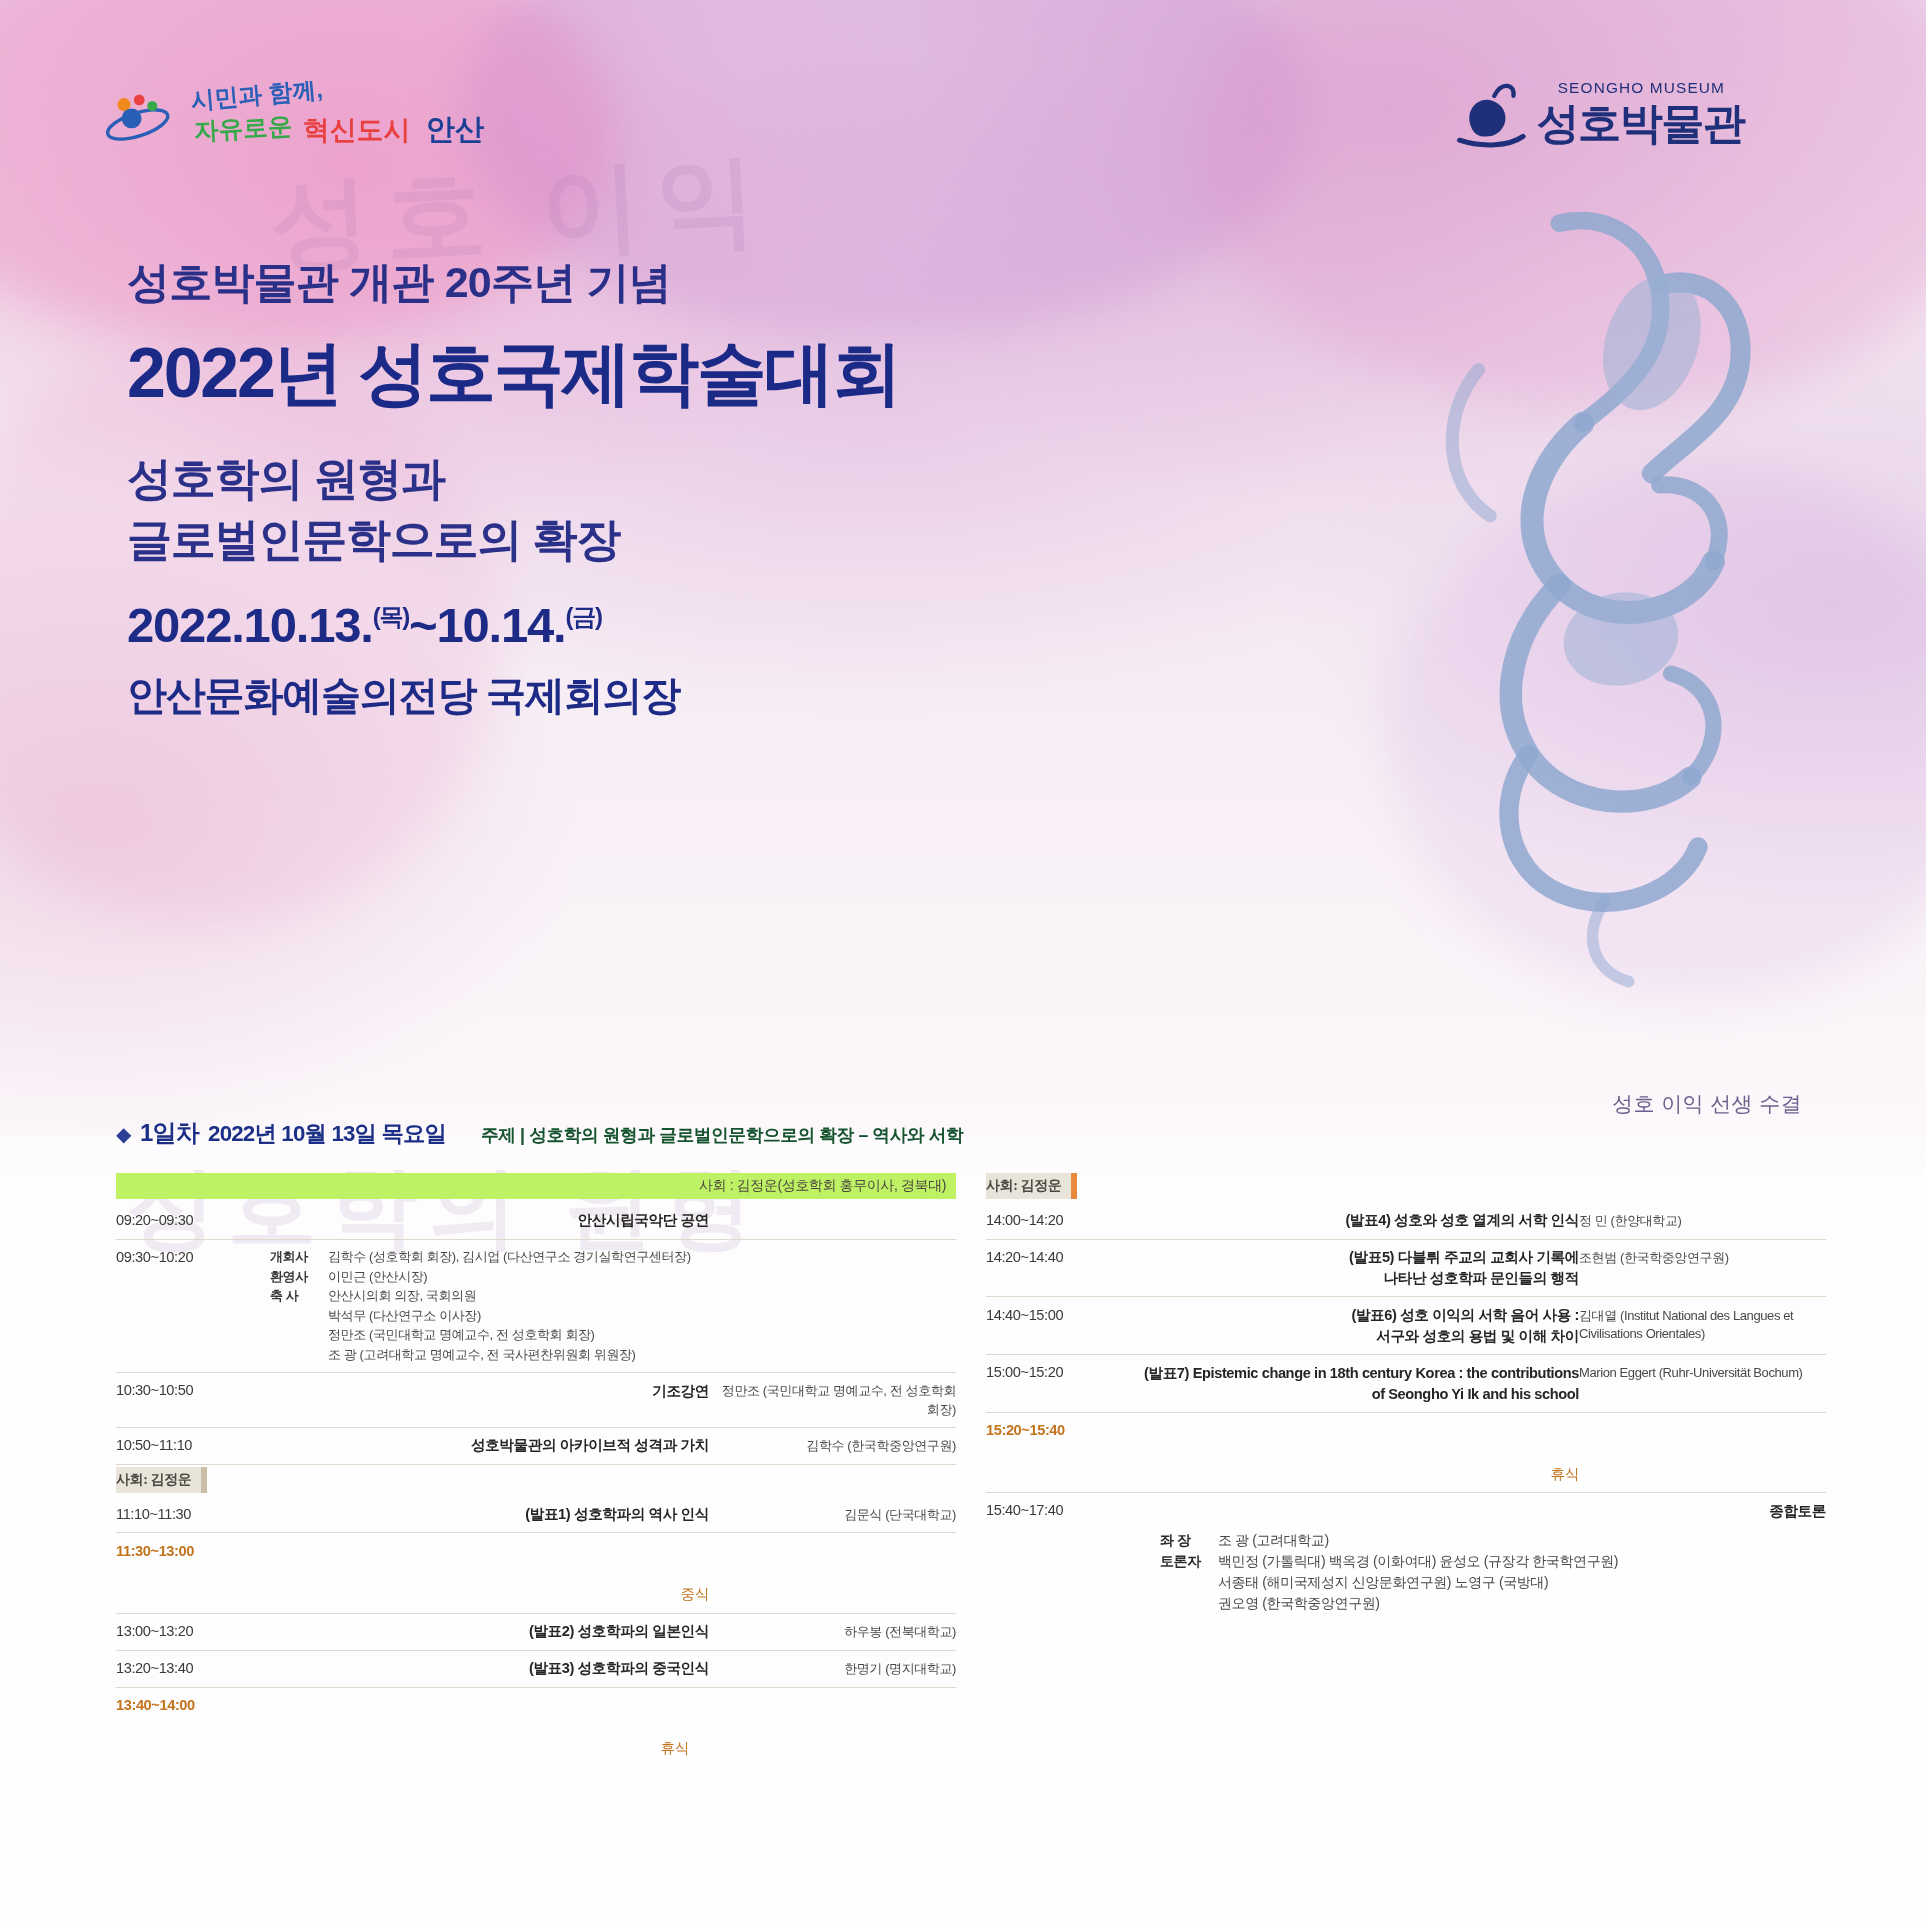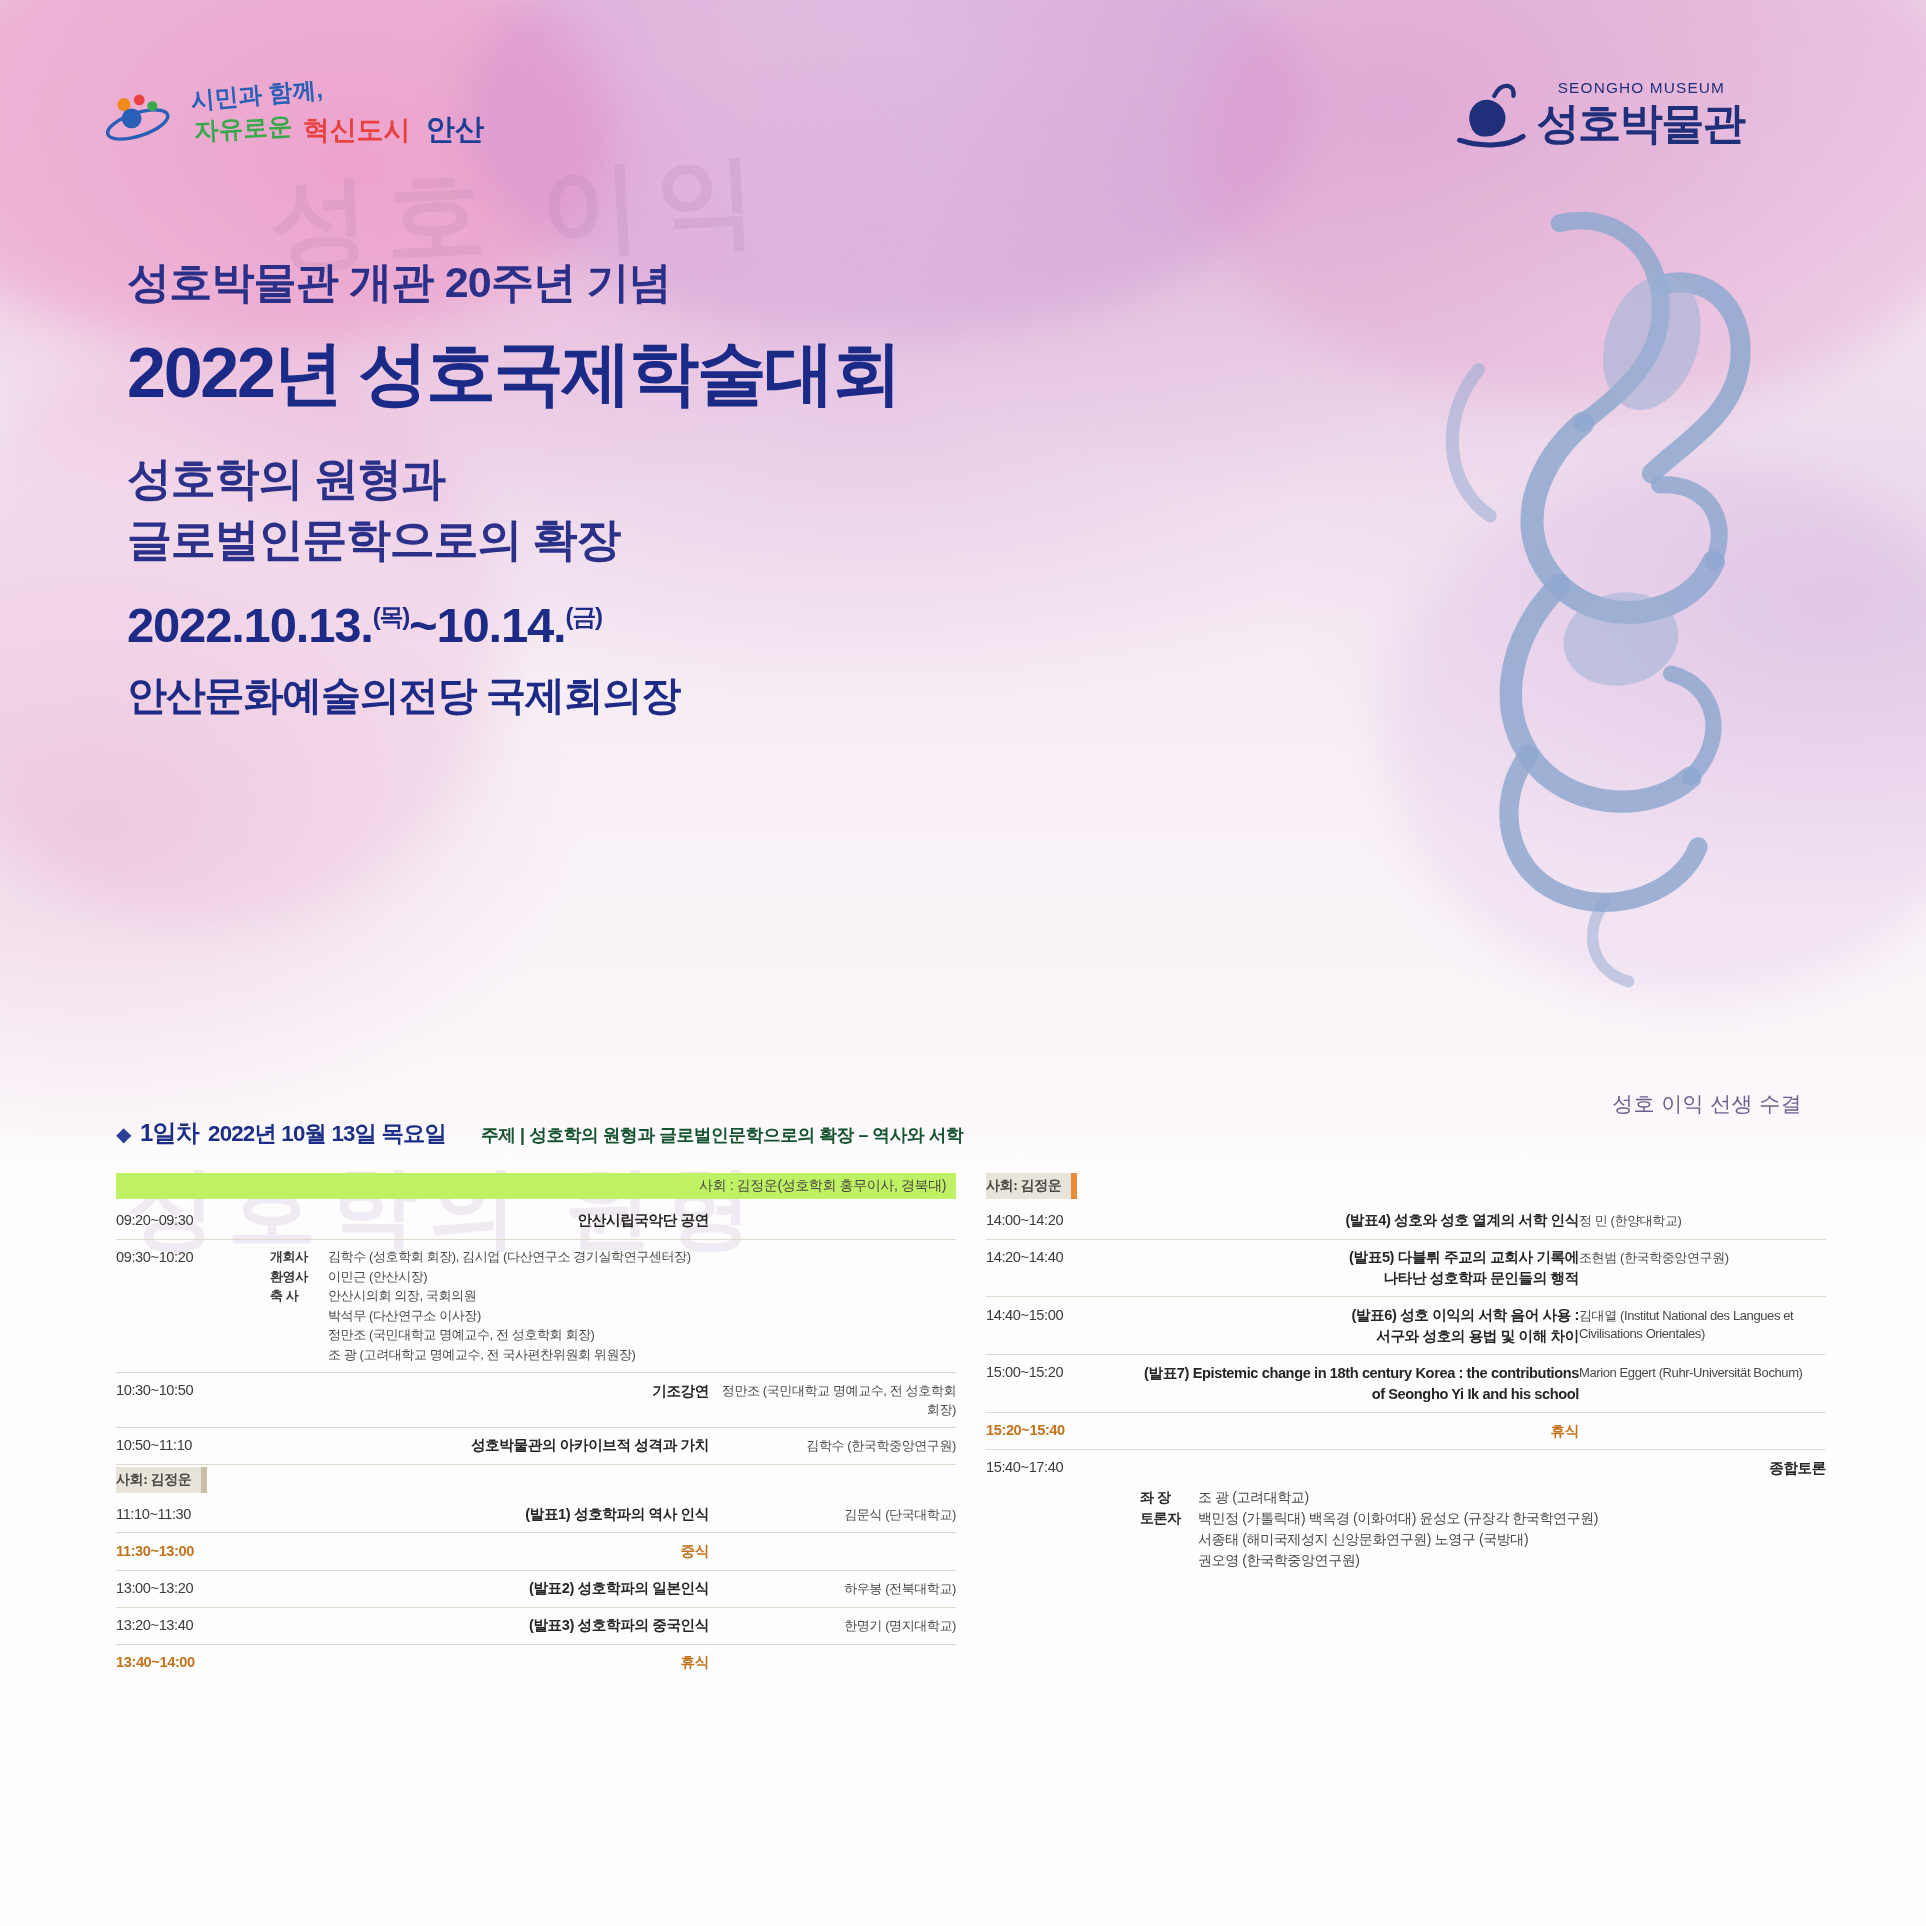--- a/index.html
+++ b/index.html
@@ -72,28 +72,28 @@
   .secbar .tag{background:#c9b9a4;color:#ffffff;font-size:15.4px;font-weight:700;
     padding:0 13px;height:26px;line-height:26px;letter-spacing:-0.4px;}
   .secbar .tag.beige{background:#cbbda6;}
   .secbar .tag.orange{background:#e98a3a;}
   .secbar .bar{flex:1;height:26px;background:#e7e2d8;display:flex;align-items:center;justify-content:flex-end;}
   .secbar .bar.warm{background:#bef264;}
   .secbar .bar.ghost{background:#e9e4da;}
   .secbar .host{font-size:14px;color:#4b4741;padding-right:10px;letter-spacing:-0.4px;}
 
   .row{display:flex;align-items:flex-start;padding:7.7px 0 7.7px 0;border-bottom:0.8px solid #e0d8cd;}
-  .row.nb{border-bottom:none;}
+  .row.nb{border-bottom:none;gap:20px;}
   .row .time{width:154px;flex:none;font-size:14.6px;color:#3b3a38;padding-top:1.5px;letter-spacing:-0.4px;}
   .row .what{flex:1;font-size:14.6px;color:#262523;font-weight:700;line-height:1.42;letter-spacing:-0.4px;text-align:right;}
   .row .who{width:247px;flex:none;font-size:13px;color:#4a4846;line-height:1.42;letter-spacing:-0.4px;text-align:left;padding-top:1.5px;}
   .row .who.r{text-align:right;}
   .row.break{color:#c3731c;}
   .row.break .time,.row.break .what{color:#c3731c;font-weight:700;}
-  .row.break .what{font-weight:700;}
+  .row.break .what{font-weight:400;margin-top:43px;}
 
   .sublist{font-size:13px;color:#4a4846;line-height:1.5;font-weight:400;letter-spacing:-0.4px;}
   .sublist .nm{display:inline-block;min-width:58px;font-weight:700;color:#3a3937;}
   .disc{font-size:14px;color:#2b2a28;line-height:1.5;letter-spacing:-0.4px;}
   .disc .lbl{display:inline-block;width:58px;font-weight:700;}
   .disc .soft{color:#4a4846;font-weight:400;text-align:right;}
 </style>
 </head>
 <body>
 

